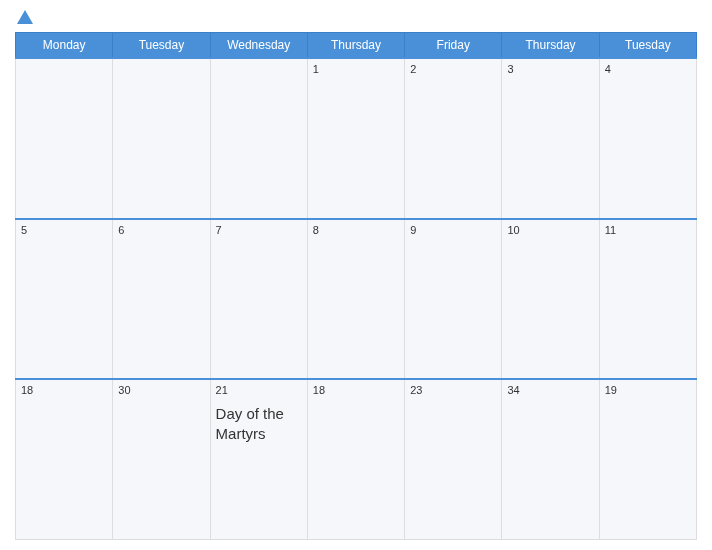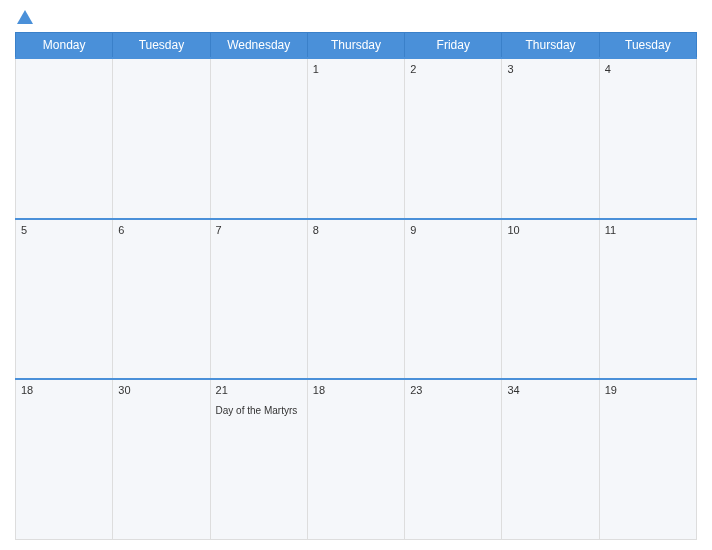--- a/index.html
+++ b/index.html
@@ -86,21 +86,21 @@
     }
     .calendar tbody tr td.empty {
       background: #f5f7fa;
     }
     .day-number {
       font-size: 11px;
       color: #333;
       margin-bottom: 3px;
     }
     .event {
-      font-size: 10px;
+      font-size: 15px;
       color: #333;
       margin-top: 8px;
       line-height: 1.3;
     }
   </style>
 </head>
 <body>
 
 <div class="page">
   <div class="header">

